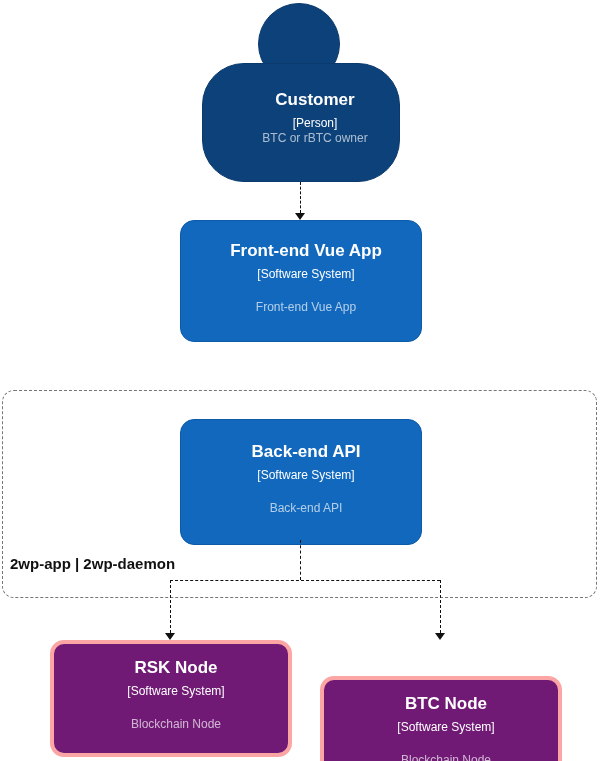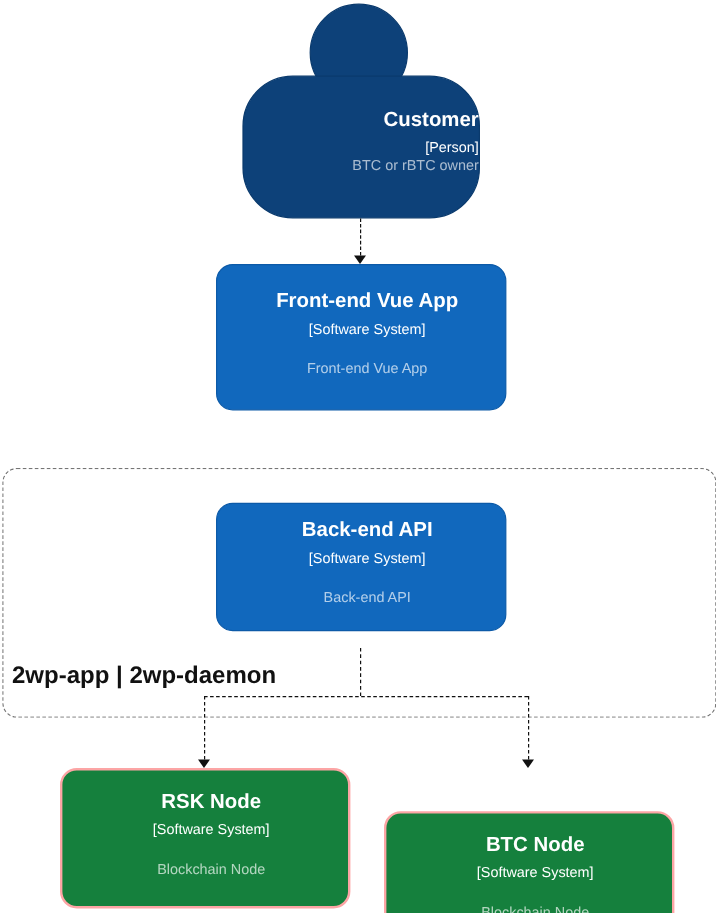--- a/index.html
+++ b/index.html
@@ -15,55 +15,55 @@
     position:absolute;left:258px;top:3px;width:82px;height:82px;
     border-radius:50%;
     background:#0d4179;border:1px solid #0a3a6d;
     box-sizing:border-box;
   }
   .person-body{
     position:absolute;left:202px;top:63px;width:198px;height:119px;
     border-radius:42px;
     background:#0d4179;border:1px solid #0a3a6d;
     box-sizing:border-box;
-    display:flex;flex-direction:column;align-items:flex-end;
+    display:flex;flex-direction:column;align-items:center;
     padding-top:26px;
     color:#ffffff;text-align:center;padding-left:28px;
   }
   
   .node{
     position:absolute;
     border-radius:14px;
     box-sizing:border-box;
     display:flex;flex-direction:column;align-items:center;justify-content:center;
     color:#ffffff;text-align:center;
     padding:6px 14px 14px 24px;
   }
   .node.system{background:#1168bd;border:1px solid #0c5aa8;}
-  .node.external{background:#15803d;border:2px solid #fca5a5;}
+  .node.external{background:#701a75;border:4px solid #fca5a5;}
   .node-title{font-size:17px;font-weight:bold;line-height:20px;}
   .node-subtitle{font-size:12px;line-height:15px;margin-top:6px;}
   .node-desc{font-size:12px;line-height:14px;margin-top:18px;color:rgba(255,255,255,0.68);}
   .person-body .node-title{font-size:17px;}
   .person-body .node-desc{margin-top:0;color:rgba(255,255,255,0.65);}
   #frontend-box{left:180px;top:220px;width:242px;height:122px;}
-  #backend-box{left:180px;top:419px;width:242px;height:107px;}
+  #backend-box{left:180px;top:419px;width:242px;height:126px;}
   #rsk-box{left:50px;top:640px;width:242px;height:117px;}
   #btc-box{left:320px;top:676px;width:242px;height:117px;}
   
   .boundary{
     position:absolute;left:2px;top:390px;width:595px;height:208px;
     border:1px dashed #757575;border-radius:12px;
     box-sizing:border-box;
   }
   .boundary-label{
     position:absolute;left:10px;top:554px;
     color:#111111;
   }
-  .boundary-label .bl-title{font-size:20px;font-weight:bold;line-height:19px;}
+  .boundary-label .bl-title{font-size:15px;font-weight:bold;line-height:19px;}
   .boundary-label .bl-sub{font-size:11px;line-height:13px;color:#222222;}
   
   .vline{position:absolute;width:0;border-left:1px dashed #111111;}
   .hline{position:absolute;height:0;border-top:1px dashed #111111;}
   .arrow-down{
     position:absolute;width:0;height:0;
     border-left:5px solid transparent;border-right:5px solid transparent;
     border-top:7px solid #111111;
   }
   #edge1-line{left:300px;top:182px;height:31px;}

